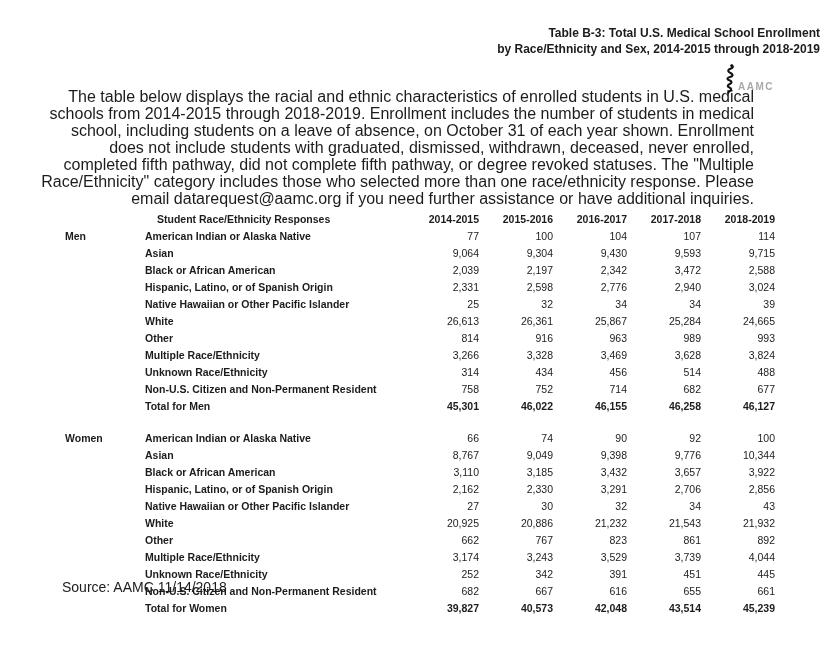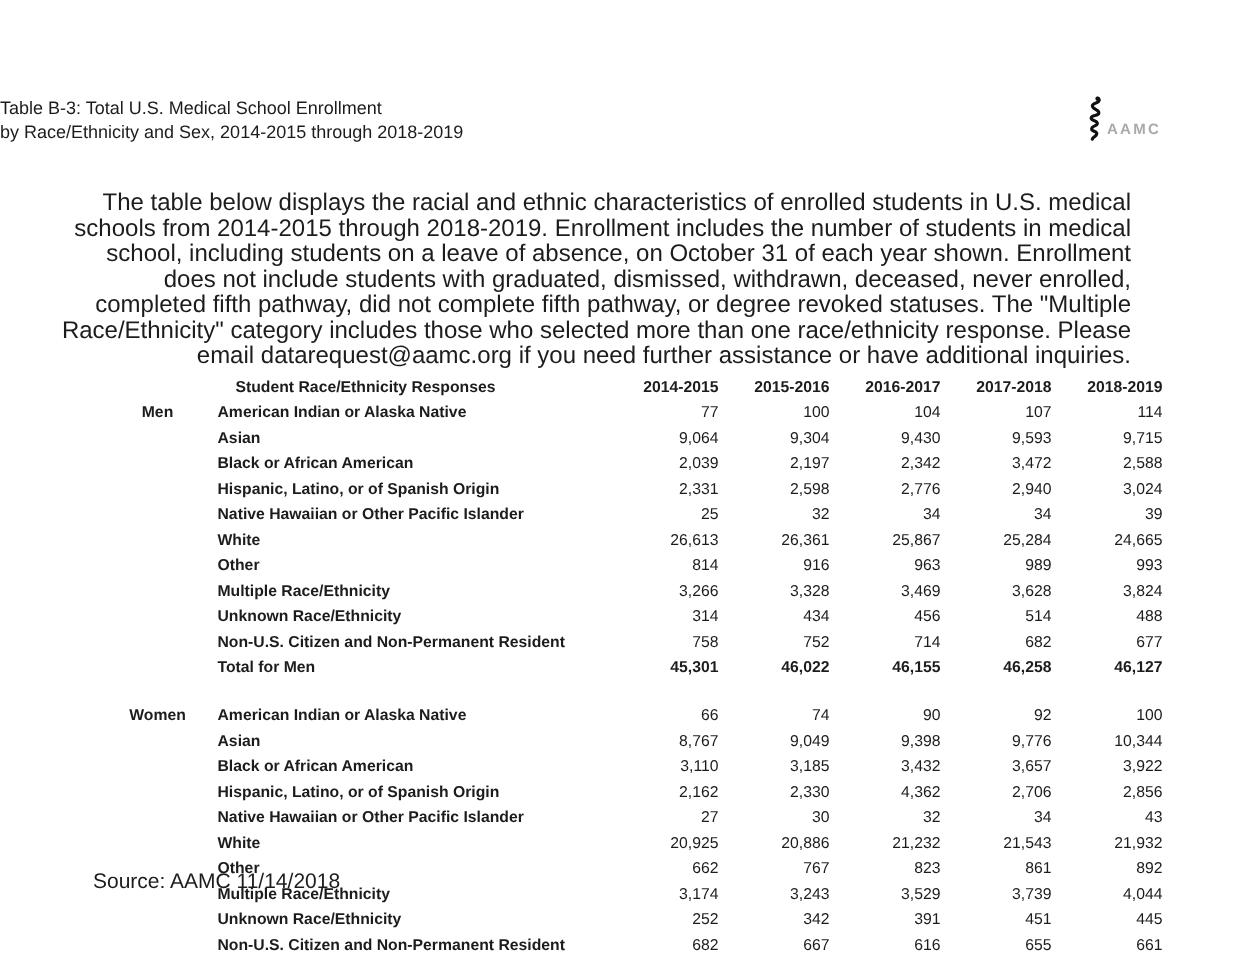--- a/index.html
+++ b/index.html
@@ -8,24 +8,24 @@
     width: 840px; height: 647px;
     font-family: "Liberation Sans", sans-serif;
     color: #1c1c1c;
     position: relative;
     overflow: hidden;
   }
   .page { position: relative; width: 840px; height: 647px; }
 
   
   .title-block {
-    padding-top: 64px;
+    padding-top: 25px;
     width: 820px;
-    text-align: left;
-    font-weight: normal;
+    text-align: right;
+    font-weight: bold;
     font-size: 12px;
     line-height: 16px;
   }
 
   
   .logo {
     position: absolute;
     left: 724px; top: 64px;
     display: flex; align-items: flex-end;
   }
@@ -50,21 +50,21 @@
 
   
   table.enroll {
     border-collapse: collapse;
     table-layout: fixed;
     width: 710px;
     margin: 3px 0 15px 65px;
     font-size: 10.5px;
   }
   table.enroll td { height: 17px; vertical-align: middle; padding: 0; white-space: nowrap; }
-  td.sec { width: 80px; font-weight: bold; padding-left: 6px; text-align: center; }
+  td.sec { width: 80px; font-weight: bold; padding-left: 6px; }
   td.cat { width: 260px; font-weight: bold; padding-left: 10px; }
   td.num { width: 74px; text-align: right; }
   tr.hdr td { font-weight: bold; }
   tr.hdr td.cat { padding-left: 12px; }
   tr.total td.cat, tr.total td.num { font-weight: bold; }
   tr.spacer td { height: 15px; }
 
   
   .footer-source {
     position: absolute;
@@ -241,21 +241,21 @@
           <td class="num">3,185</td>
           <td class="num">3,432</td>
           <td class="num">3,657</td>
           <td class="num">3,922</td>
         </tr>
         <tr>
           <td class="sec"></td>
           <td class="cat">Hispanic, Latino, or of Spanish Origin</td>
           <td class="num">2,162</td>
           <td class="num">2,330</td>
-          <td class="num">4,362</td>
+          <td class="num">3,291</td>
           <td class="num">2,706</td>
           <td class="num">2,856</td>
         </tr>
         <tr>
           <td class="sec"></td>
           <td class="cat">Native Hawaiian or Other Pacific Islander</td>
           <td class="num">27</td>
           <td class="num">30</td>
           <td class="num">32</td>
           <td class="num">34</td>
@@ -299,18 +299,27 @@
         </tr>
         <tr>
           <td class="sec"></td>
           <td class="cat">Non-U.S. Citizen and Non-Permanent Resident</td>
           <td class="num">682</td>
           <td class="num">667</td>
           <td class="num">616</td>
           <td class="num">655</td>
           <td class="num">661</td>
         </tr>
+        <tr class="total">
+          <td class="sec"></td>
+          <td class="cat">Total for Women</td>
+          <td class="num">39,827</td>
+          <td class="num">40,573</td>
+          <td class="num">42,048</td>
+          <td class="num">43,514</td>
+          <td class="num">45,239</td>
+        </tr>
       </tbody>
   </table>
 
   <div class="footer-source">Source: AAMC 11/14/2018</div>
 
 </div>
 
 </body></html>

